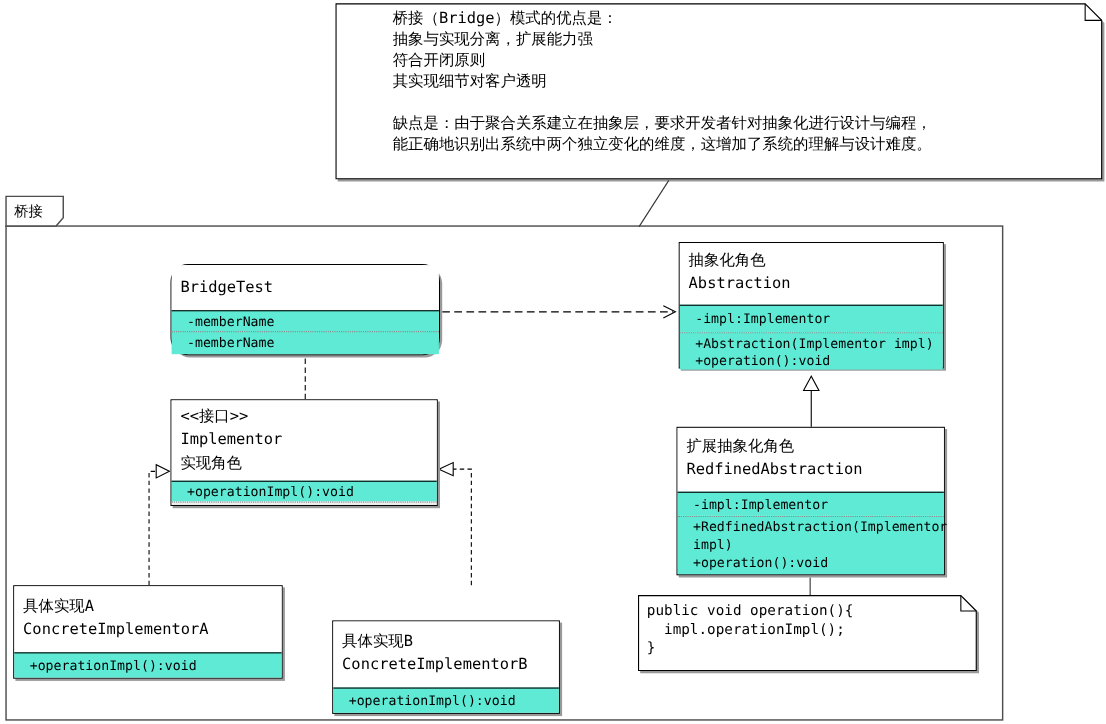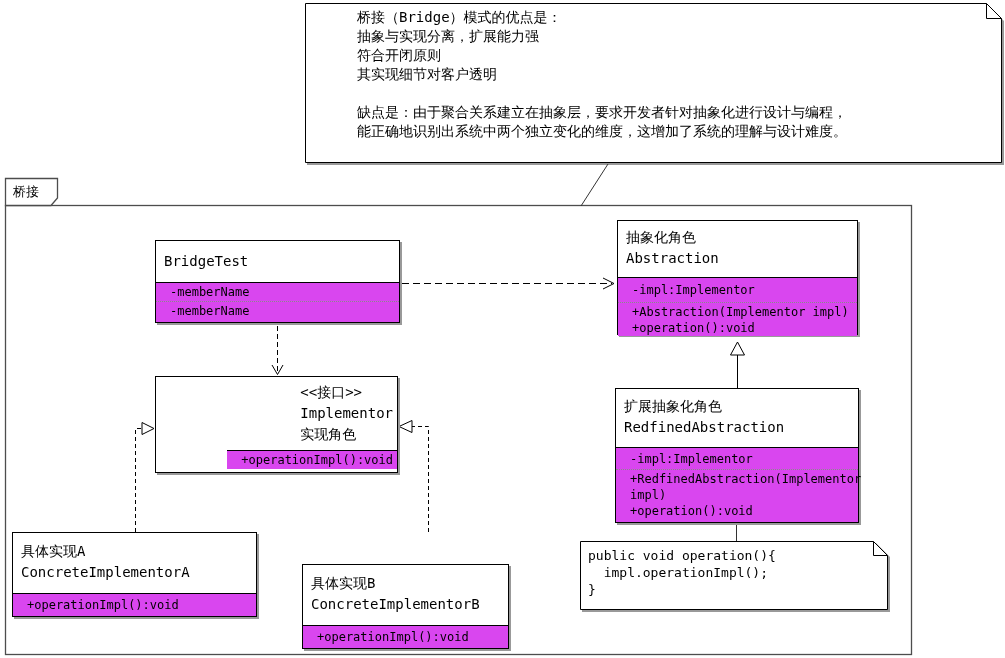--- a/index.html
+++ b/index.html
@@ -5,21 +5,21 @@
   * { box-sizing: border-box; margin: 0; padding: 0; }
   html,body { width:1005px; height:658px; background:#fff; overflow:hidden; }
   body { position:relative; font-family:"DejaVu Sans Mono","Liberation Mono",monospace; color:#000; }
 
   svg.overlay { position:absolute; left:0; top:0; z-index:1; }
 
   .uml-box { position:absolute; z-index:2; background:#fff; border:1px solid #000;
              box-shadow:2px 2px 0 #999; display:flex; flex-direction:column; }
   .uml-title { background:#fff; padding:4px 4px 0 8px; font-size:14px; line-height:21px; flex:0 0 auto; }
   .uml-title.center { display:flex; align-items:center; padding-top:0; }
-  .uml-comp { background:#d946ef; border-top:1px solid #000; padding:1px 4px 0 14px;
+  .uml-comp { background:#5eead4; border-top:1px solid #000; padding:1px 4px 0 14px;
               font-size:12px; line-height:16px; flex:0 0 auto; }
   .uml-comp.dotted { border-top:1px dotted #8a8a8a; }
   .uml-comp.grow { flex:1 1 auto; }
   .strip { background:#eee; border-top:1px dotted #8a8a8a; flex:1 1 auto; }
 
   .note-text { position:absolute; z-index:3; font-size:14px; line-height:19px; }
   .note-text div { min-height:19px; white-space:pre;margin-left:45px; }
   .code-text { position:absolute; z-index:3; font-size:13px; line-height:17px; }
   .code-text div { min-height:17px; white-space:pre; }
 
@@ -64,39 +64,39 @@
 <div class="note-text" style="left:312px; top:8px; width:684px;">
   <div>桥接（Bridge）模式的优点是：</div>
   <div>抽象与实现分离，扩展能力强</div>
   <div>符合开闭原则</div>
   <div>其实现细节对客户透明</div>
   <div></div>
   <div>缺点是：由于聚合关系建立在抽象层，要求开发者针对抽象化进行设计与编程，</div>
   <div>能正确地识别出系统中两个独立变化的维度，这增加了系统的理解与设计难度。</div>
 </div>
 
-<div class="uml-box" style="left:155px; top:240px; width:245px; height:83px;">
+<div class="uml-box" style="left:155px; top:240px; width:245px; height:83px;border-radius:16px;">
   <div class="uml-title center" style="height:41px;">BridgeTest</div>
   <div class="uml-comp" style="height:19px;">-memberName</div>
   <div class="uml-comp dotted grow">-memberName</div>
 </div>
 
 <div class="uml-box" style="left:617px; top:220px; width:241px; height:115px;">
   <div class="uml-title" style="height:56px; padding-top:6px;">
     <div>抽象化角色</div>
     <div>Abstraction</div>
   </div>
   <div class="uml-comp" style="height:25px; padding-top:4px;">-impl:Implementor</div>
   <div class="uml-comp dotted grow">
     <div>+Abstraction(Implementor impl)</div>
     <div>+operation():void</div>
   </div>
 </div>
 
-<div class="uml-box" style="left:155px; top:376px; width:243px; height:97px;align-items:flex-end;">
+<div class="uml-box" style="left:155px; top:363px; width:243px; height:97px;">
   <div class="uml-title" style="height:73px; padding-top:5px;">
     <div>&lt;&lt;接口&gt;&gt;</div>
     <div>Implementor</div>
     <div>实现角色</div>
   </div>
   <div class="uml-comp" style="height:19px;">+operationImpl():void</div>
   <div class="strip"></div>
 </div>
 
 <div class="uml-box" style="left:615px; top:388px; width:244px; height:135px;">

